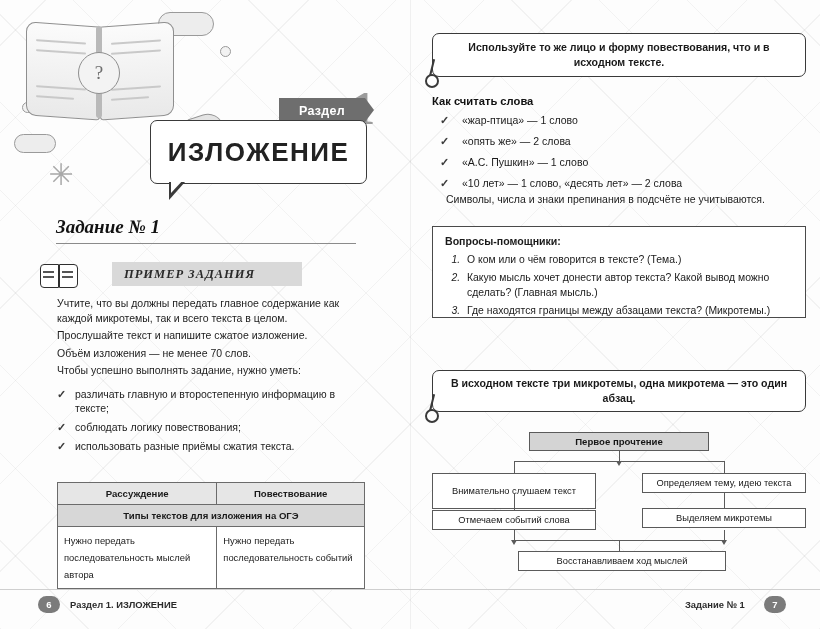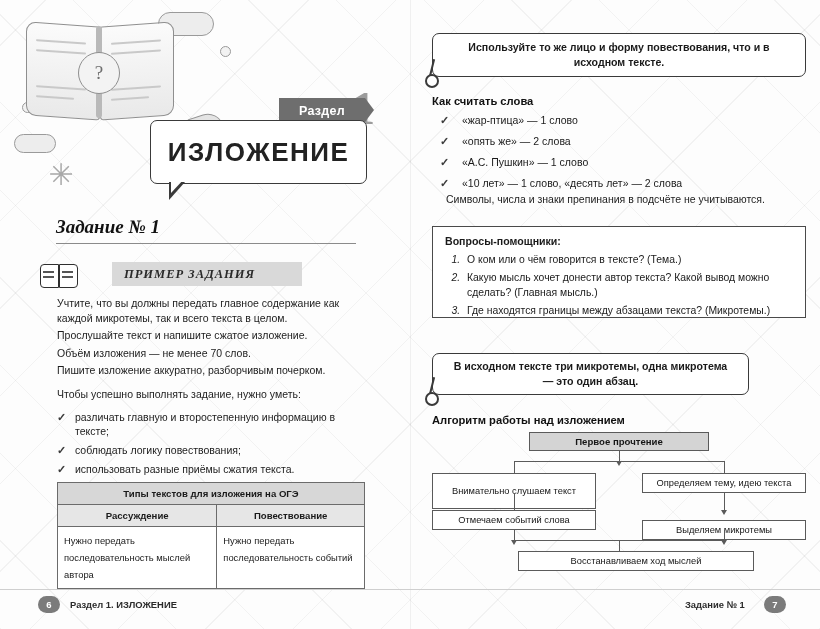--- a/index.html
+++ b/index.html
@@ -388,21 +388,21 @@
     position: absolute;
     left: 1px;
     top: 15px;
     width: 10px;
     height: 10px;
     border: 2px solid #3a3a3a;
     border-radius: 50%;
     background: #fff;
   }
   .callout.c-top { left: 22px; top: 33px; width: 374px; height: 44px; }
-  .callout.c-mid { left: 22px; top: 353px; width: 317px; height: 42px; }
+  .callout.c-mid { left: 22px; top: 370px; width: 374px; height: 42px; }
 
   .r-head {
     position: absolute;
     font-size: 11.2px;
     font-weight: bold;
     color: #111;
   }
   .r-head.h1 { left: 22px; top: 95px; }
   .r-head.h2 { left: 22px; top: 414px; }
 
@@ -609,46 +609,45 @@
         <div class="bl" style="left:22px; top:15px; width:11px;"></div>
       </div>
       <div class="example-bar">
         <span class="lbl">ПРИМЕР ЗАДАНИЯ</span>
       </div>
 
       <div class="left-body">
         <p>Учтите, что вы должны передать главное содержание как каждой микротемы, так и всего текста в целом.</p>
         <p>Прослушайте текст и напишите сжатое изложение.</p>
         <p>Объём изложения — не менее 70 слов.</p>
-        <p class="gap">Пишите изложение аккуратно, разборчивым почерком.</p>
         <p class="gap">Чтобы успешно выполнять задание, нужно уметь:</p>
         <ul class="check-list">
           <li>
             <span class="tick">✓</span>
             <span>различать главную и второстепенную информацию в тексте;</span>
           </li>
           <li>
             <span class="tick">✓</span>
             <span>соблюдать логику повествования;</span>
           </li>
           <li>
             <span class="tick">✓</span>
             <span>использовать разные приёмы сжатия текста.</span>
           </li>
         </ul>
       </div>
 
       <table class="tbl">
         <tbody>
             <tr>
-          <th class="full" colspan="2">Типы текстов для изложения на ОГЭ</th>
+          <th class="col">Рассуждение</th>
+          <th class="col">Повествование</th>
         </tr>
         <tr>
-          <th class="col">Рассуждение</th>
-          <th class="col">Повествование</th>
+          <th class="full" colspan="2">Типы текстов для изложения на ОГЭ</th>
         </tr>
         <tr>
           <td>Нужно передать последовательность мыслей автора</td>
           <td>Нужно передать последовательность событий</td>
         </tr>
       </tbody>
         </table>
     </div>
 
     <div class="gutter"></div>
@@ -696,45 +695,44 @@
       </div>
 
       <div class="callout c-mid">
         <span>В исходном тексте три микротемы, одна микротема — это один абзац.</span>
         <span class="pin">
           <span class="stick"></span>
             <span class="ring"></span>
         </span>
       </div>
 
-      <div class="r-head h2">Алгоритм работы над изложением</div>
 
       <div class="flow">
         <div class="fbox head" style="left:97px; top:0; width:180px; height:19px;">Первое прочтение</div>
 
         <div class="fline" style="left:82px; top:29px; width:210px;"></div>
         <div class="farrow" style="left:187px; top:19px; height:10px;"></div>
         <div class="farrow" style="left:82px; top:29px; height:12px;"></div>
         <div class="farrow" style="left:292px; top:29px; height:12px;"></div>
 
         <div class="fbox" style="left:0; top:41px; width:164px; height:36px;">Внимательно слушаем текст</div>
         <div class="fbox" style="left:210px; top:41px; width:164px; height:20px;">Определяем тему, идею текста</div>
 
         <div class="farrow" style="left:82px; top:61px; height:17px;"></div>
         <div class="farrow" style="left:292px; top:61px; height:17px;"></div>
 
         <div class="fbox" style="left:0; top:78px; width:164px; height:20px;">Отмечаем событий слова</div>
-        <div class="fbox" style="left:210px; top:88px; width:164px; height:20px;">Выделяем микротемы</div>
+        <div class="fbox" style="left:210px; top:76px; width:164px; height:20px;">Выделяем микротемы</div>
 
         <div class="fline" style="left:82px; top:108px; width:210px;"></div>
         <div class="farrow" style="left:82px; top:98px; height:10px;"></div>
         <div class="farrow" style="left:292px; top:98px; height:10px;"></div>
         <div class="farrow" style="left:187px; top:108px; height:11px;"></div>
 
-        <div class="fbox" style="left:86px; top:119px; width:236px; height:20px;">Восстанавливаем ход мыслей</div>
+        <div class="fbox" style="left:86px; top:119px; width:208px; height:20px;">Восстанавливаем ход мыслей</div>
       </div>
     </div>
   </div>
 
   <div class="footer-rule"></div>
   <div class="folio left">6</div>
   <div class="running-head left">Раздел 1. ИЗЛОЖЕНИЕ</div>
   <div class="running-head right">Задание № 1</div>
   <div class="folio right">7</div>
 </div>

